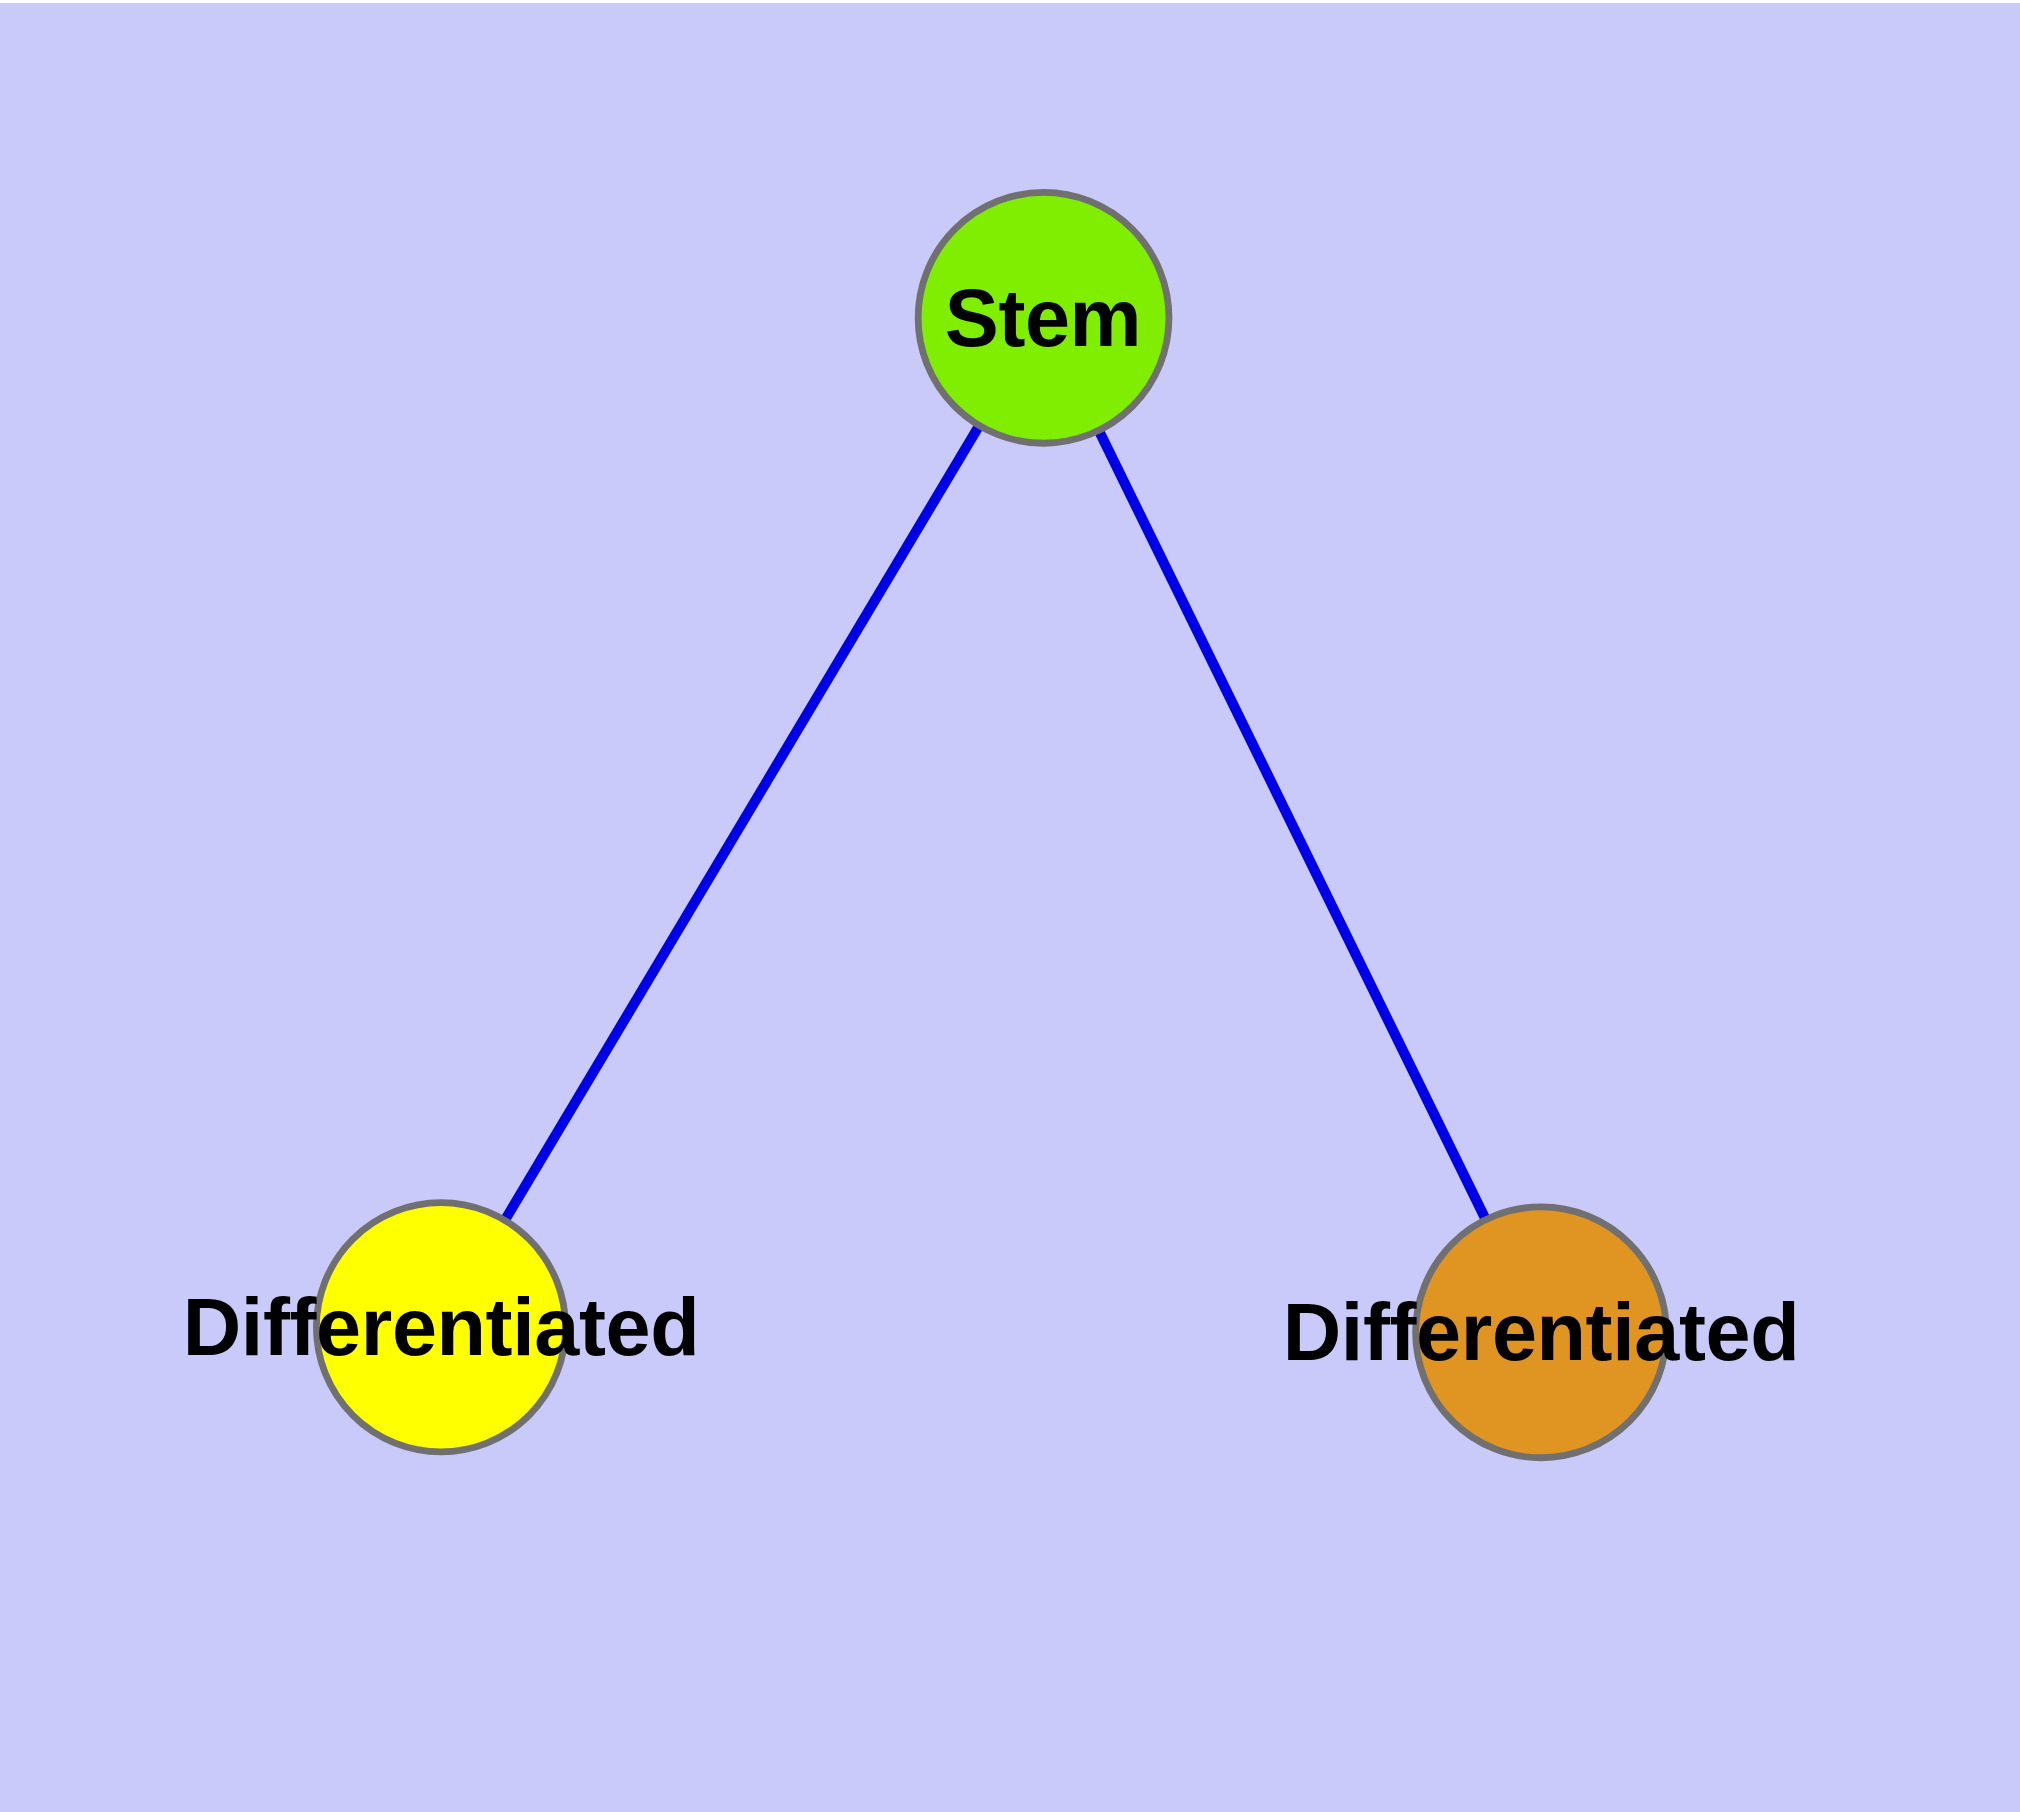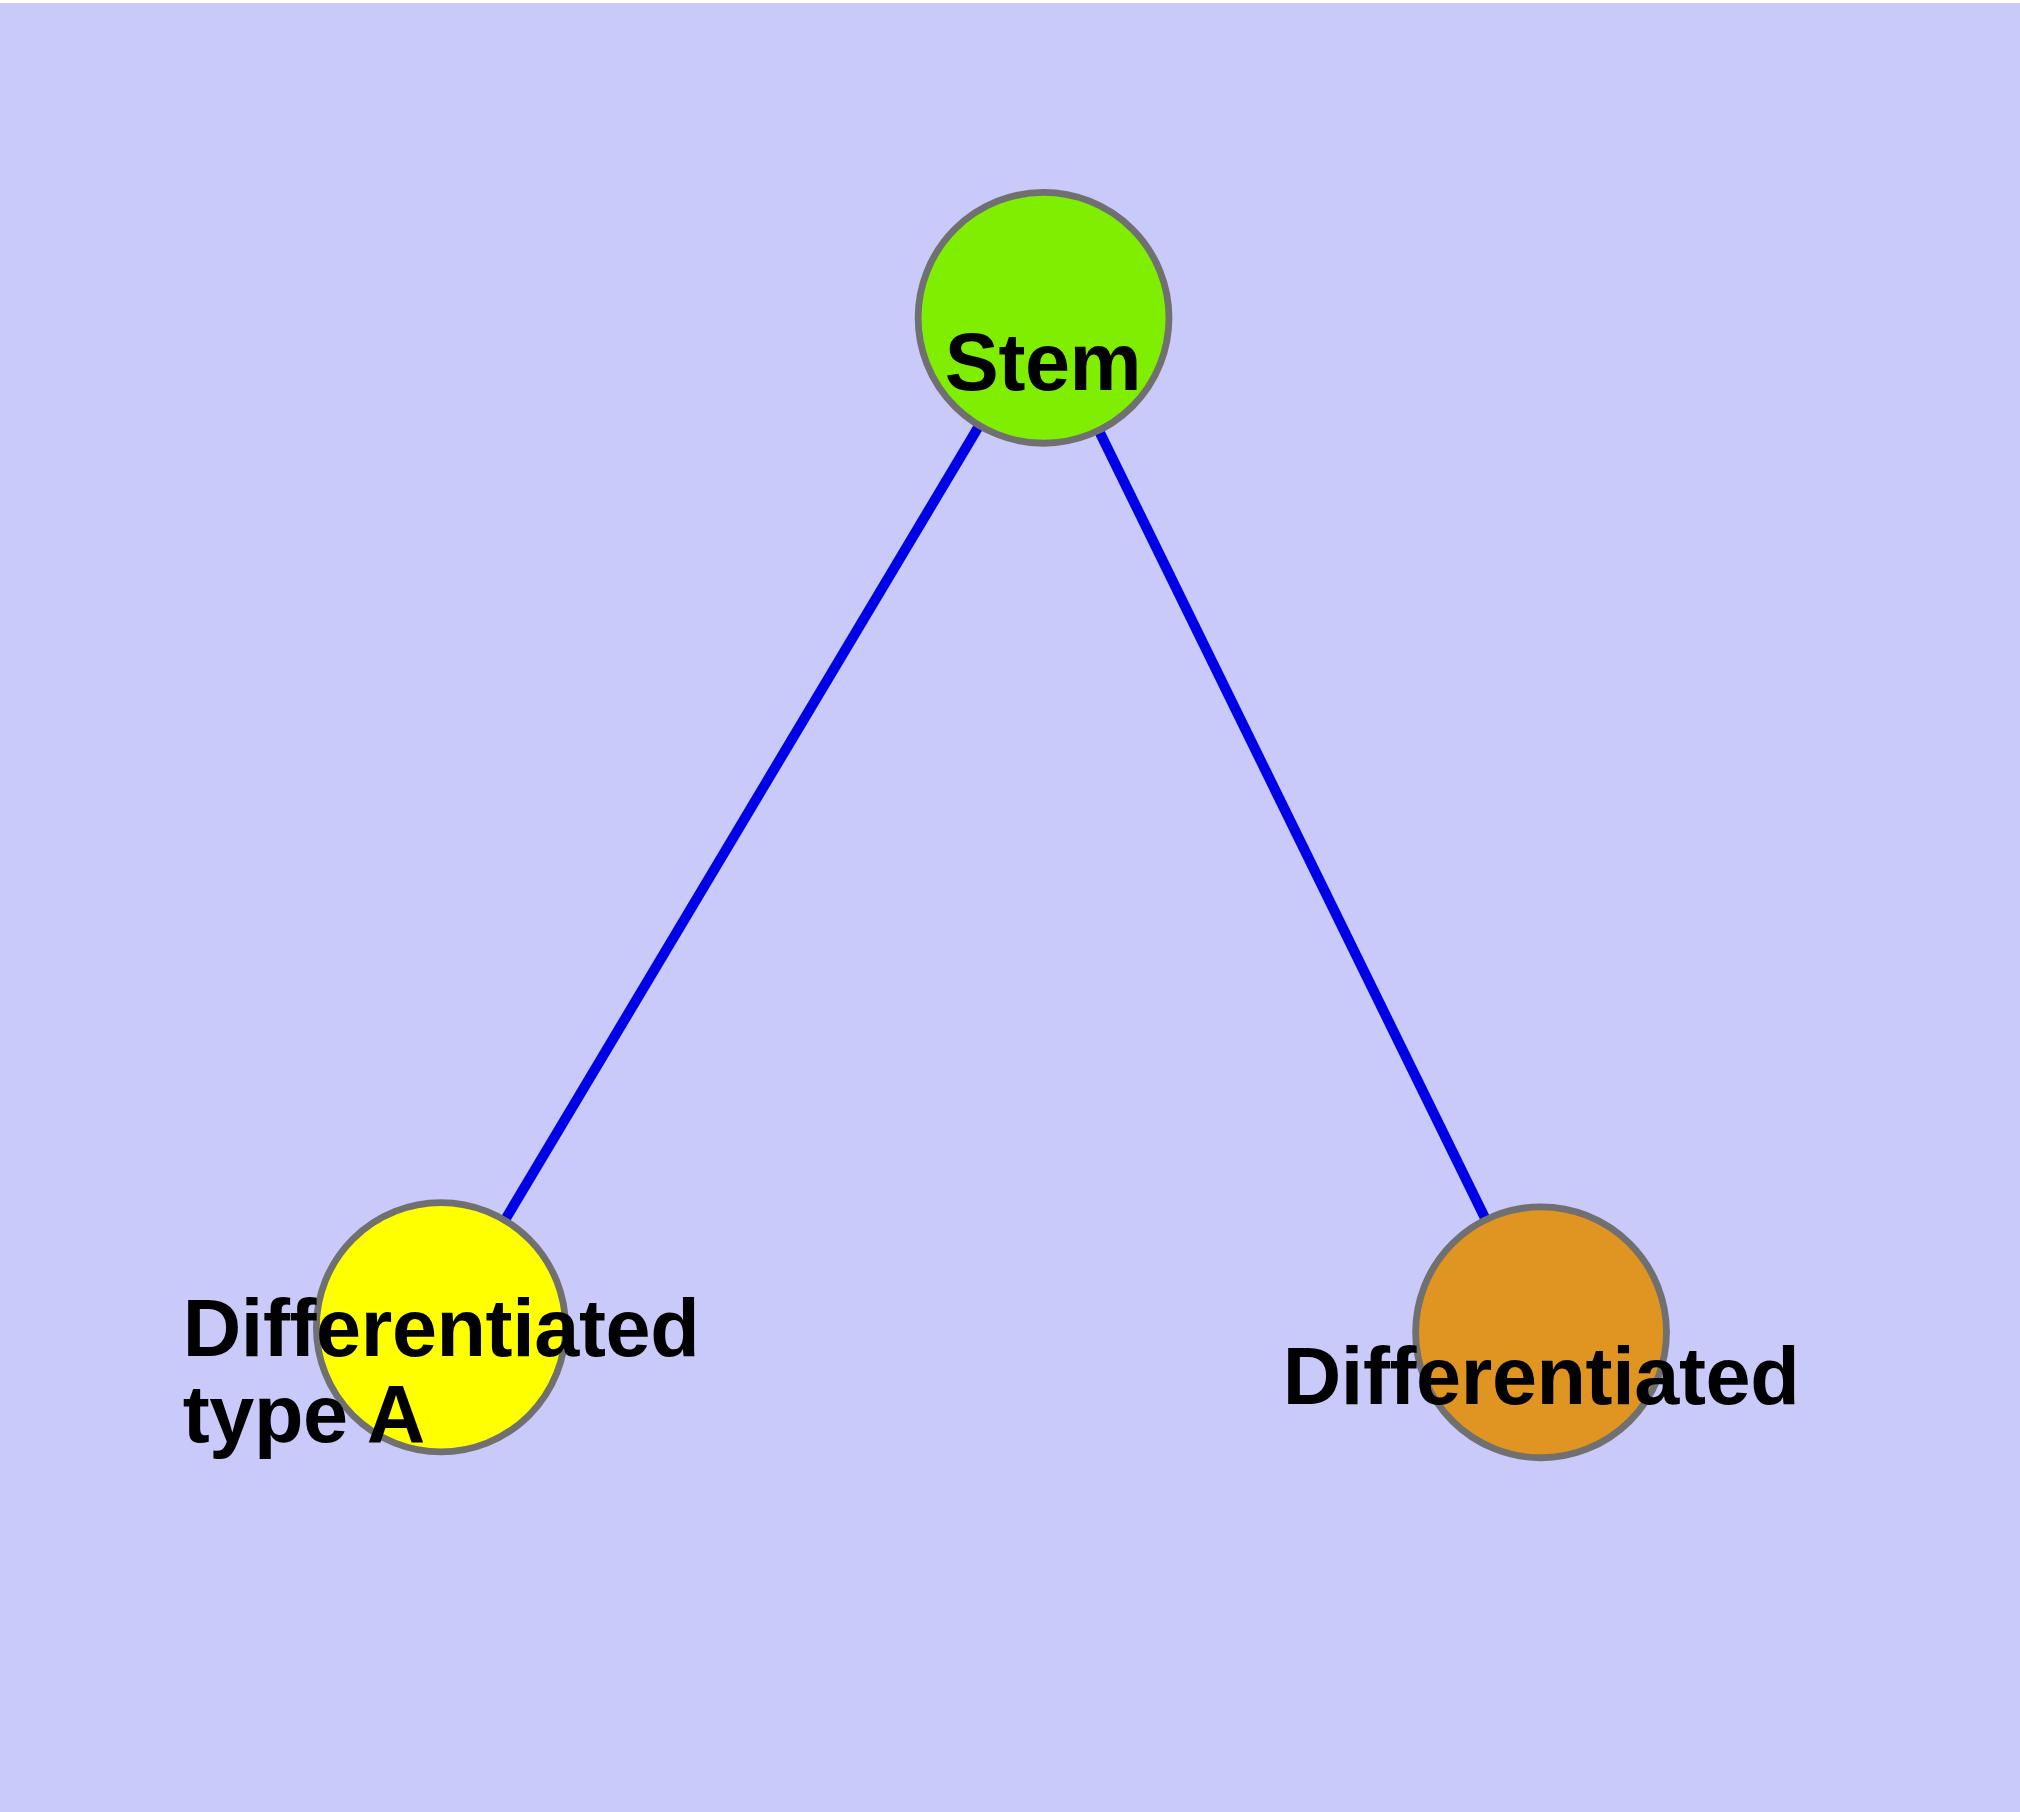--- a/index.html
+++ b/index.html
@@ -25,31 +25,30 @@
   }
   #graph-svg {
     position: absolute;
     left: 0;
     top: 0;
     width: 2021px;
     height: 1812px;
   }
   .node-label {
     position: absolute;
-    text-align: left;
+    text-align: center;
     color: #000000;
     font-family: "Liberation Sans", sans-serif;
     font-weight: bold;
     font-size: 81px;
     line-height: 86px;
     white-space: nowrap;
     letter-spacing: -0.4px;
     transform: translate(-50%, -50%);
     pointer-events: none;
-    margin-top: 44px;
   }
 </style>
 </head>
 <body>
 
 <div id="canvas">
 
   <div id="plot-background"></div>
 
   <svg id="graph-svg" viewBox="0 0 2384 2138">
@@ -63,21 +62,20 @@
       <circle cx="1231" cy="375" r="148" fill="#7fee00" stroke="#707070" stroke-width="8"></circle>
     </g>
   </svg>
 
   <div class="node-label" style="left:1043px; top:318px;">
     <div>Stem</div>
   </div>
 
   <div class="node-label" style="left:441px; top:1327px;">
     <div>Differentiated</div>
-    <div>type A</div>
   </div>
 
   <div class="node-label" style="left:1541px; top:1332px;">
     <div>Differentiated</div>
   </div>
 
 </div>
 
 
 </body></html>

